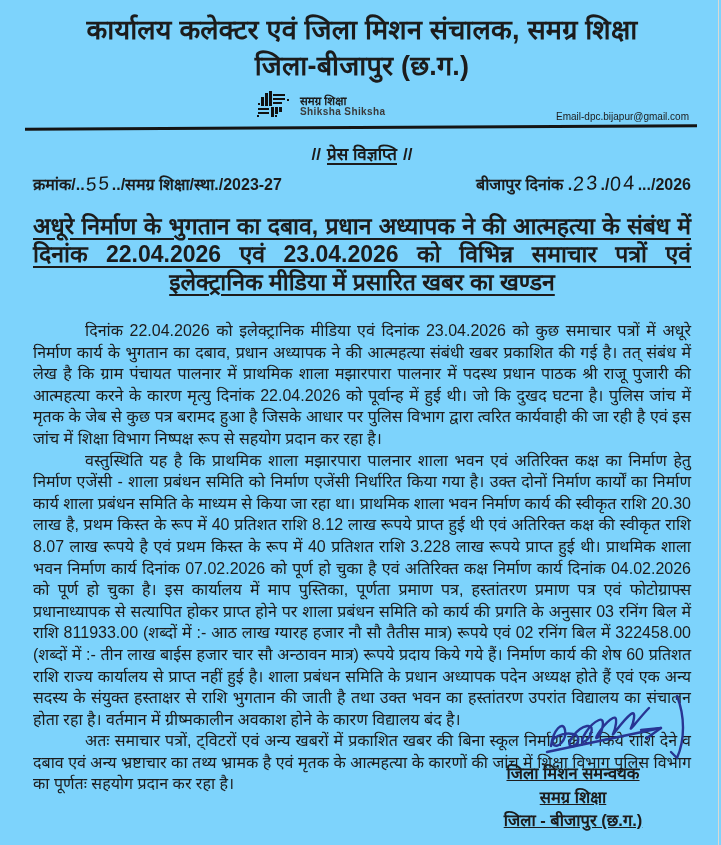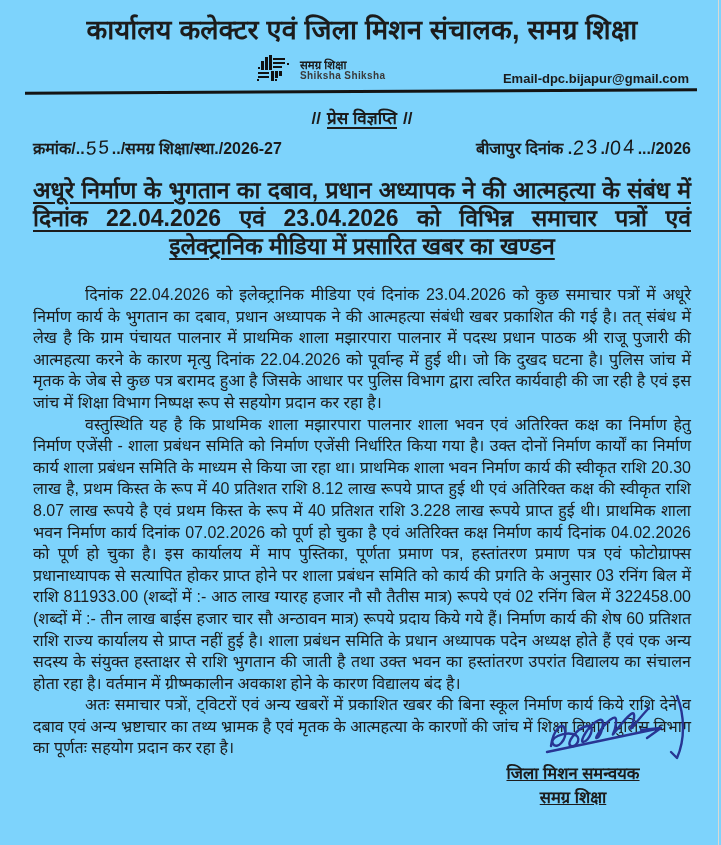--- a/index.html
+++ b/index.html
@@ -30,21 +30,21 @@
   }
   .lh-row{
     display:flex;justify-content:space-between;align-items:flex-end;
     margin-top:6px;padding:0 2px;
   }
   .logo-wrap{display:flex;align-items:center;gap:7px;margin-left:222px;}
   .logo-mark{display:block;}
   .logo-text{line-height:1.05;}
   .logo-hindi{font-size:11.5px;font-weight:700;}
   .logo-eng{font-size:10px;font-weight:700;color:#3a3a3a;letter-spacing:.4px;}
-  .email{font-weight:700;font-size:13px;white-space:nowrap;}
+  .email{font-weight:400;font-size:10px;white-space:nowrap;}
   .head-rule{
     border:0;border-top:3.5px solid #141414;margin:4px -6px 0 -8px;
     transform:rotate(-.3deg);
   }
 
   
   .press-line{
     text-align:center;font-weight:700;font-size:17px;margin-top:13px;
   }
   .press-line .pn-title{
@@ -83,20 +83,21 @@
     position:absolute;right:28px;top:762px;width:240px;
     text-align:center;font-weight:700;font-size:16.5px;line-height:23.5px;text-decoration:underline;
   }
 </style>
 </head>
 <body>
 
 <div class="page">
 
   <div class="lh-title">कार्यालय कलेक्टर एवं जिला मिशन संचालक, समग्र शिक्षा</div>
+  <div class="lh-title">जिला-बीजापुर (छ.ग.)</div>
 
   <div class="lh-row">
     <div class="logo-wrap">
       <span class="logo-mark">
         <svg width="36" height="28" viewBox="0 0 36 28" xmlns="http://www.w3.org/2000/svg">
           <g fill="#111">
             <rect x="1" y="13" width="2" height="2"></rect>
             <rect x="4" y="7" width="3" height="9"></rect>
             <rect x="8" y="3" width="3" height="13"></rect>
             <rect x="12" y="1" width="3" height="15"></rect>
@@ -123,21 +124,21 @@
   </div>
 
   <hr class="head-rule">
 
   <div class="press-line">
     <span>//</span><span class="pn-title">प्रेस विज्ञप्ति</span><span>//</span>
   </div>
 
   <div class="ref-row">
     <div>
-      <span>क्रमांक/..</span><span class="hand hand-small">55</span><span>../समग्र शिक्षा/स्था./2026-27</span>
+      <span>क्रमांक/..</span><span class="hand hand-small">55</span><span>../समग्र शिक्षा/स्था./2023-27</span>
     </div>
     <div>
       <span>बीजापुर दिनांक .</span><span class="hand">23</span><span>./</span><span class="hand">04</span><span>.../2026</span>
     </div>
   </div>
 
   <div class="subject">अधूरे निर्माण के भुगतान का दबाव, प्रधान अध्यापक ने की आत्महत्या के संबंध में दिनांक 22.04.2026 एवं 23.04.2026 को विभिन्न समाचार पत्रों एवं इलेक्ट्रानिक मीडिया में प्रसारित खबर का खण्डन</div>
 
   <div class="body-text">
     <p>दिनांक 22.04.2026 को इलेक्ट्रानिक मीडिया एवं दिनांक 23.04.2026 को कुछ समाचार पत्रों में अधूरे निर्माण कार्य के भुगतान का दबाव, प्रधान अध्यापक ने की आत्महत्या संबंधी खबर प्रकाशित की गई है। तत् संबंध में लेख है कि ग्राम पंचायत पालनार में प्राथमिक शाला मझारपारा पालनार में पदस्थ प्रधान पाठक श्री राजू पुजारी की आत्महत्या करने के कारण मृत्यु दिनांक 22.04.2026 को पूर्वान्ह में हुई थी। जो कि दुखद घटना है। पुलिस जांच में मृतक के जेब से कुछ पत्र बरामद हुआ है जिसके आधार पर पुलिस विभाग द्वारा त्वरित कार्यवाही की जा रही है एवं इस जांच में शिक्षा विभाग निष्पक्ष रूप से सहयोग प्रदान कर रहा है।</p>
@@ -151,15 +152,16 @@
         <path d="M8,52 C10,36 20,26 22,36 C24,46 14,56 10,50 C6,44 20,38 30,40 C40,42 34,54 28,52 C22,50 34,34 44,32 C54,30 46,48 40,48 C36,48 46,30 56,26 C64,23 58,42 54,44 C50,46 62,28 70,24 C76,21 72,36 70,40 C68,44 80,26 88,20 C94,16 90,30 88,34 C86,38 98,22 106,14"></path>
         <path d="M4,58 L118,34"></path>
         <path d="M118,34 L98,36 M118,34 L104,44"></path>
         <path d="M134,2 C142,22 142,46 134,64 L128,58"></path>
       </g>
     </svg>
   </span>
   <div class="sig-block">
     <div>जिला मिशन समन्वयक</div>
     <div>समग्र शिक्षा</div>
+    <div>जिला - बीजापुर (छ.ग.)</div>
   </div>
 
 </div>
 
 </body></html>

